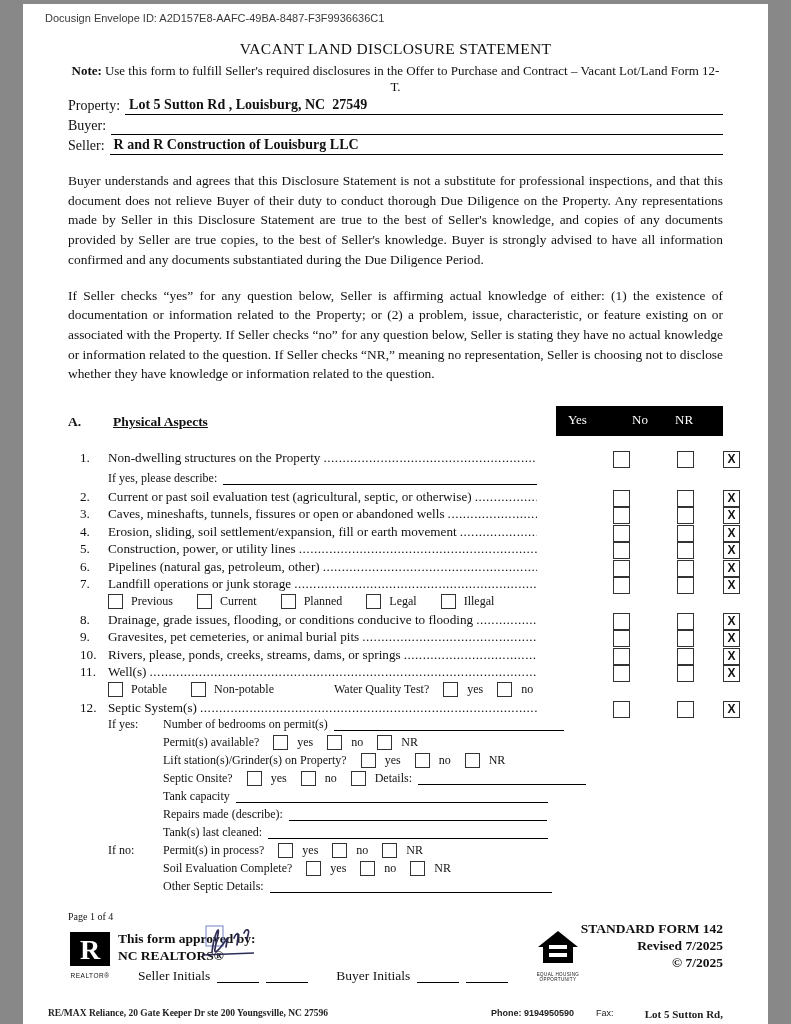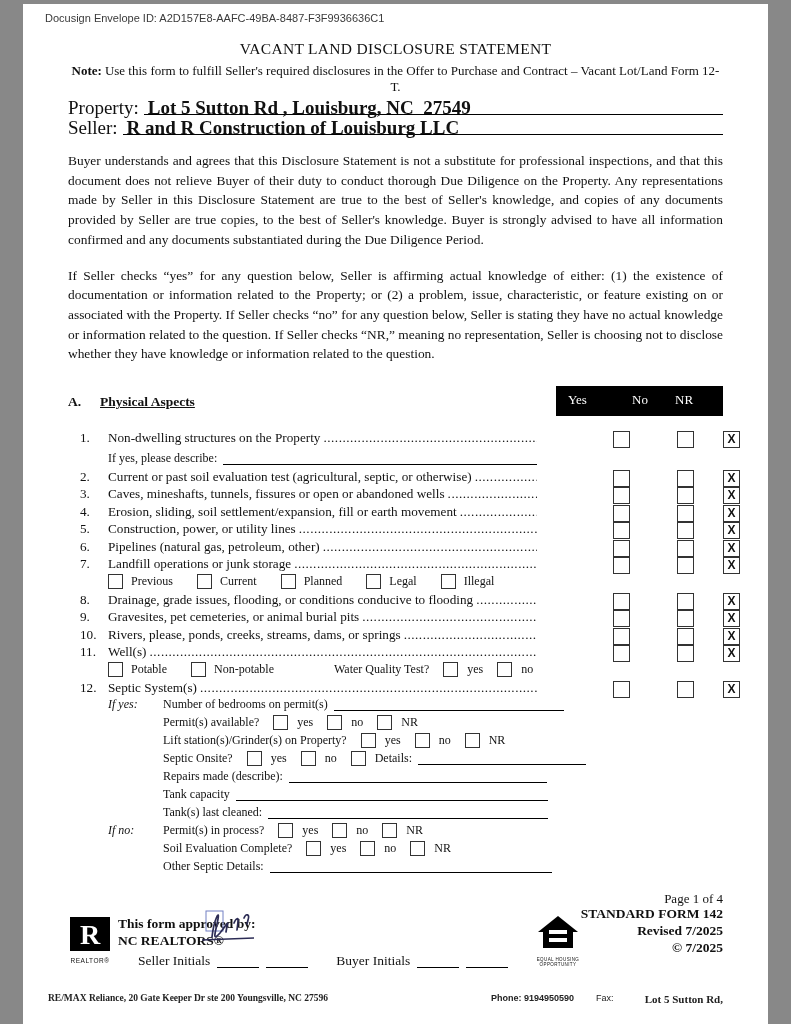--- a/index.html
+++ b/index.html
@@ -6,52 +6,52 @@
   .page {
     width:745px; height:1024px; background:#fff; position:relative;
     font-family:"Liberation Serif", serif; color:#111;
     padding:8px 45px 0 45px; box-sizing:border-box; margin:4px auto;
   }
   .envelope { font-family:"Liberation Sans", sans-serif; font-size:11px; color:#3a3a3a; margin-left:-23px; }
   .title { text-align:center; font-weight:normal; font-size:15.5px; margin-top:16px; letter-spacing:.3px; }
   .note { text-align:center; font-size:13px; margin-top:5px; }
   .note b { margin-right:3px; }
 
-  .party-row { display:flex; align-items:flex-start; font-size:19px; height:18px; margin-top:2px; }
+  .party-row { display:flex; align-items:center; font-size:14px; height:18px; margin-top:2px; }
   .party-row:first-of-type { margin-top:16px; }
   .party-label { flex:none; }
   .party-line { flex:1; border-bottom:1.4px solid #000; margin-left:5px; font-weight:bold; white-space:pre; padding-left:4px; height:17px; }
 
   .para { margin-top:16px; font-size:13.4px; line-height:1.47; text-align:justify; }
 
   .section-head { margin-top:24px; position:relative; height:30px; font-size:13.5px; }
   .sec-letter { font-weight:bold; position:absolute; left:0; top:6px; }
-  .sec-heading { font-weight:bold; text-decoration:underline; position:absolute; left:32px; top:6px; }
+  .sec-heading { font-weight:bold; text-decoration:underline; position:absolute; left:45px; top:6px; }
   .colbar { position:absolute; right:0; top:-2px; width:167px; height:30px; background:#000; color:#fff; }
   .colbar span { position:absolute; top:6px; font-size:13px; }
   .col-yes-lab { left:12px; } .col-no-lab { left:76px; } .col-nr-lab { left:119px; }
 
   .qlist { margin-top:12px; }
   .qrow { position:relative; margin-left:12px; height:17.5px; font-size:13.2px; display:flex; align-items:baseline; padding-right:186px; }
   .qnum { flex:none; width:28px; }
   .qtext { flex:none; white-space:nowrap; }
   .dots { flex:1 1 auto; overflow:hidden; white-space:nowrap; margin-left:3px; }
   .dots::after { content:"...................................................................................................................................................................."; letter-spacing:.5px; }
   .cb-col { position:absolute; width:15px; height:15px; border:1px solid #333; top:1px; text-align:center; line-height:15px; font-family:"Liberation Sans", sans-serif; font-weight:bold; font-size:12px; background:#fff; }
   .cbx-yes { left:533px; } .cbx-no { left:597px; } .cbx-nr { left:643px; }
 
   .sub { margin-left:40px; font-size:12px; height:18px; display:flex; align-items:flex-start; }
   .cb-inline { display:inline-block; flex:none; width:13px; height:13px; border:1px solid #333; vertical-align:-2px; background:#fff; }
   .blank { border-bottom:1px solid #000; display:inline-block; height:13px; flex:none; }
   .grow-blank { flex:1 1 auto; border-bottom:1px solid #000; height:13px; }
   .opt-label { margin:0 24px 0 8px; } .sp36 { width:36px; flex:none; }
-  .iflabel { font-style:italic; flex:none; width:55px; }
+  .iflabel { flex:none; width:55px; }
   .cbgap { margin:0 9px 0 14px; }
 
-  .pagefoot { text-align:right; font-size:13px; margin-top:14px; }
+  .pagefoot { text-align:left; font-size:10px; margin-top:14px; }
 
   .approval-block { position:relative; height:76px; margin-top:2px; }
   .realtor-logo { position:absolute; left:0; top:8px; width:44px; text-align:center; }
   .realtor-caption { font-size:6.5px; letter-spacing:.5px; font-family:"Liberation Sans", sans-serif; }
   .approval-text { position:absolute; left:50px; top:6px; font-weight:bold; font-size:13.5px; line-height:17px; }
   .sig { position:absolute; left:128px; top:-6px; }
   .initials-row { position:absolute; left:70px; top:44px; font-size:13.5px; display:flex; align-items:flex-start; }
   .init-blank { width:42px; border-bottom:1px solid #000; height:14px; margin-left:7px; }
   .buyer-init-label { margin-left:28px; }
   .eho { position:absolute; left:462px; top:6px; width:56px; text-align:center; }
@@ -72,20 +72,24 @@
   <div class="envelope">Docusign Envelope ID: A2D157E8-AAFC-49BA-8487-F3F9936636C1</div>
 
   <div class="title">VACANT LAND DISCLOSURE STATEMENT</div>
   <div class="note"><b>Note:</b><span>Use this form to fulfill Seller's required disclosures in the Offer to Purchase and Contract – Vacant Lot/Land Form 12-T.</span></div>
 
   <div class="party-row">
     <span class="party-label">Property:</span>
     <span class="party-line">Lot 5 Sutton Rd , Louisburg, NC  27549</span>
   </div>
   <div class="party-row">
+    <span class="party-label">Buyer:</span>
+    <span class="party-line"></span>
+  </div>
+  <div class="party-row">
     <span class="party-label">Seller:</span>
     <span class="party-line">R and R Construction of Louisburg LLC</span>
   </div>
 
   <div class="para">Buyer understands and agrees that this Disclosure Statement is not a substitute for professional inspections, and that this document does not relieve Buyer of their duty to conduct thorough Due Diligence on the Property. Any representations made by Seller in this Disclosure Statement are true to the best of Seller's knowledge, and copies of any documents provided by Seller are true copies, to the best of Seller's knowledge. Buyer is strongly advised to have all information confirmed and any documents substantiated during the Due Diligence Period.</div>
   <div class="para">If Seller checks “yes” for any question below, Seller is affirming actual knowledge of either: (1) the existence of documentation or information related to the Property; or (2) a problem, issue, characteristic, or feature existing on or associated with the Property. If Seller checks “no” for any question below, Seller is stating they have no actual knowledge or information related to the question. If Seller checks “NR,” meaning no representation, Seller is choosing not to disclose whether they have knowledge or information related to the question.</div>
 
   <div class="section-head">
     <span class="sec-letter">A.</span>
     <span class="sec-heading">Physical Aspects</span>
@@ -257,27 +261,27 @@
       <span class="cb-inline cbgap"></span>
       <span>yes</span>
       <span class="cb-inline cbgap"></span>
       <span>no</span>
       <span class="cb-inline cbgap"></span>
       <span>Details:</span>
       <span class="blank" style="width:168px; margin-left:6px;"></span>
     </div>
     <div class="sub">
       <span class="iflabel"></span>
+      <span>Tank capacity</span>
+      <span class="blank" style="width:312px; margin-left:6px;"></span>
+    </div>
+    <div class="sub">
+      <span class="iflabel"></span>
       <span>Repairs made (describe):</span>
       <span class="blank" style="width:258px; margin-left:6px;"></span>
-    </div>
-    <div class="sub">
-      <span class="iflabel"></span>
-      <span>Tank capacity</span>
-      <span class="blank" style="width:312px; margin-left:6px;"></span>
     </div>
     <div class="sub">
       <span class="iflabel"></span>
       <span>Tank(s) last cleaned:</span>
       <span class="blank" style="width:280px; margin-left:6px;"></span>
     </div>
     <div class="sub">
       <span class="iflabel">If no:</span>
       <span>Permit(s) in process?</span>
       <span class="cb-inline cbgap"></span>

